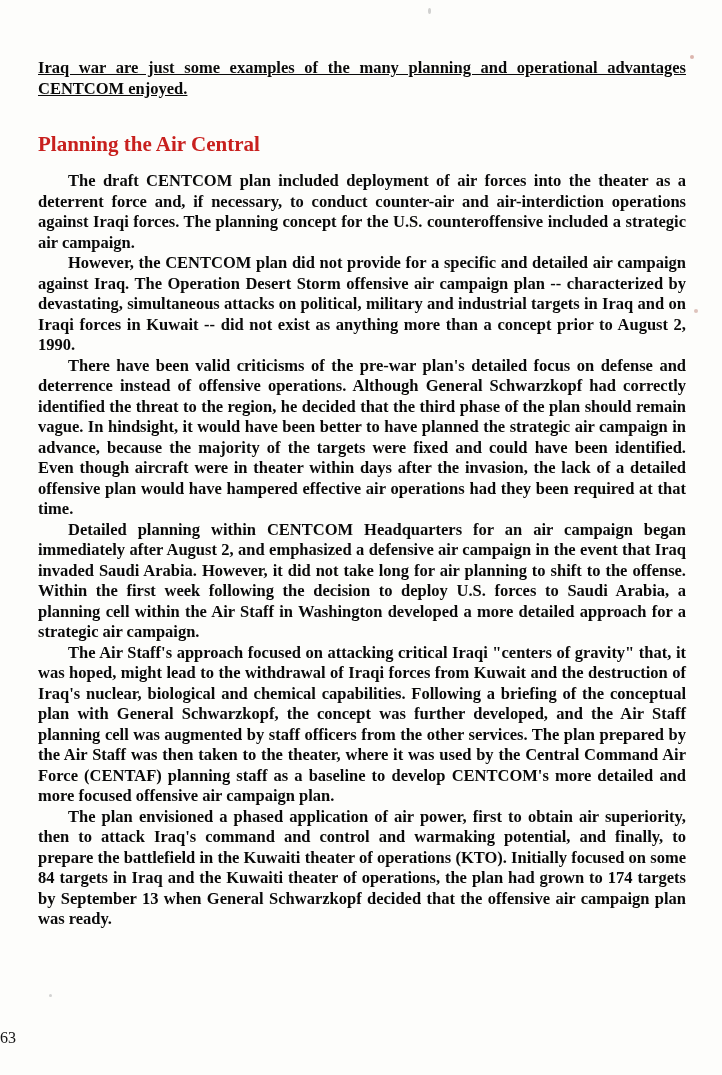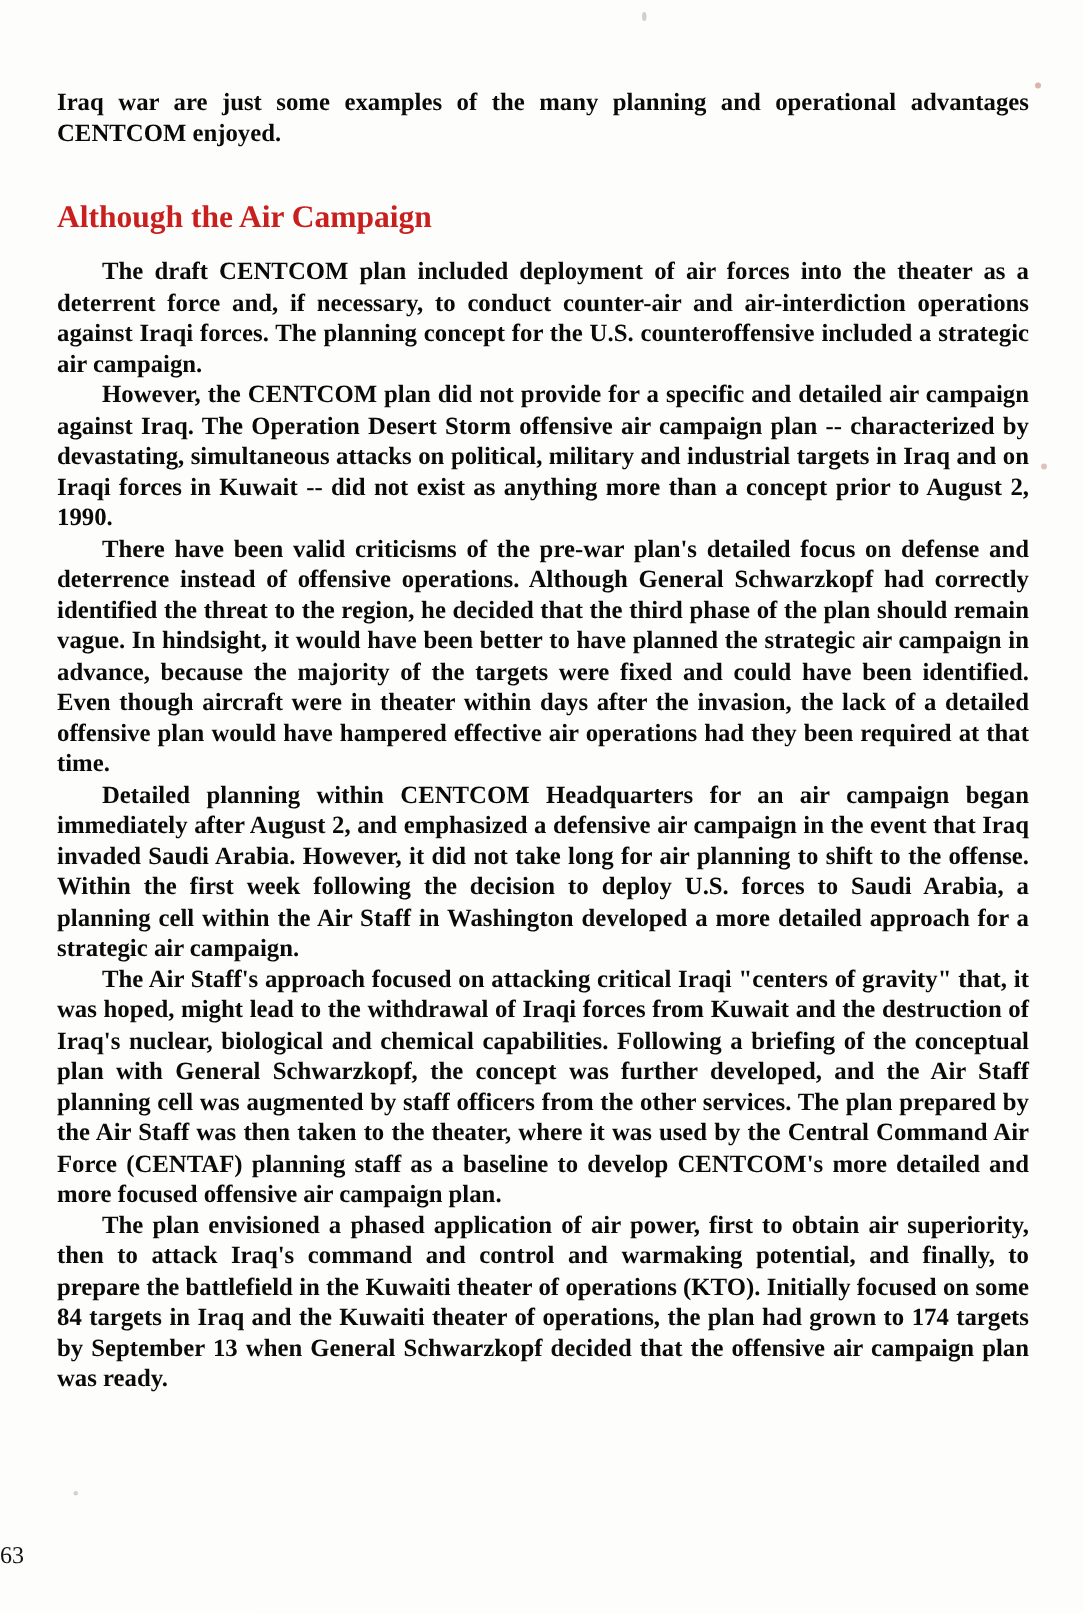--- a/index.html
+++ b/index.html
@@ -16,21 +16,21 @@
     left: 38px;
     top: 58px;
     width: 648px;
     color: #0a0a0a;
     font-weight: 700;
     font-size: 16.5px;
     line-height: 20.5px;
     text-align: justify;
   }
   .content p { margin: 0; }
-  .intro-para { text-indent: 0; }
+  .intro-para { text-indent: 0; text-decoration: underline; }
   .section-heading {
     color: #c8201e;
     font-size: 21px;
     line-height: 24px;
     font-weight: 700;
     margin: 33px 0 15px 0;
     text-align: left;
   }
   .body-para {
     margin-top: 17px;
@@ -55,21 +55,21 @@
 </style>
 </head>
 <body>
 
 <div class="page">
 
   <div class="content">
 
     <p class="intro-para">Iraq war are just some examples of the many planning and operational advantages CENTCOM enjoyed.</p>
 
-    <h2 class="section-heading" style="color: rgb(200, 32, 30);">Although the Air Campaign</h2>
+    <h2 class="section-heading" style="color: rgb(200, 32, 30);">Planning the Air Central</h2>
 
     <p class="body-para">The draft CENTCOM plan included deployment of air forces into the theater as a deterrent force and, if necessary, to conduct counter-air and air-interdiction operations against Iraqi forces. The planning concept for the U.S. counteroffensive included a strategic air campaign.</p>
 
     <p class="body-para">However, the CENTCOM plan did not provide for a specific and detailed air campaign against Iraq. The Operation Desert Storm offensive air campaign plan -- characterized by devastating, simultaneous attacks on political, military and industrial targets in Iraq and on Iraqi forces in Kuwait -- did not exist as anything more than a concept prior to August 2, 1990.</p>
 
     <p class="body-para">There have been valid criticisms of the pre-war plan's detailed focus on defense and deterrence instead of offensive operations. Although General Schwarzkopf had correctly identified the threat to the region, he decided that the third phase of the plan should remain vague. In hindsight, it would have been better to have planned the strategic air campaign in advance, because the majority of the targets were fixed and could have been identified. Even though aircraft were in theater within days after the invasion, the lack of a detailed offensive plan would have hampered effective air operations had they been required at that time.</p>
 
     <p class="body-para">Detailed planning within CENTCOM Headquarters for an air campaign began immediately after August 2, and emphasized a defensive air campaign in the event that Iraq invaded Saudi Arabia. However, it did not take long for air planning to shift to the offense. Within the first week following the decision to deploy U.S. forces to Saudi Arabia, a planning cell within the Air Staff in Washington developed a more detailed approach for a strategic air campaign.</p>
 
     <p class="body-para">The Air Staff's approach focused on attacking critical Iraqi "centers of gravity" that, it was hoped, might lead to the withdrawal of Iraqi forces from Kuwait and the destruction of Iraq's nuclear, biological and chemical capabilities. Following a briefing of the conceptual plan with General Schwarzkopf, the concept was further developed, and the Air Staff planning cell was augmented by staff officers from the other services. The plan prepared by the Air Staff was then taken to the theater, where it was used by the Central Command Air Force (CENTAF) planning staff as a baseline to develop CENTCOM's more detailed and more focused offensive air campaign plan.</p>

